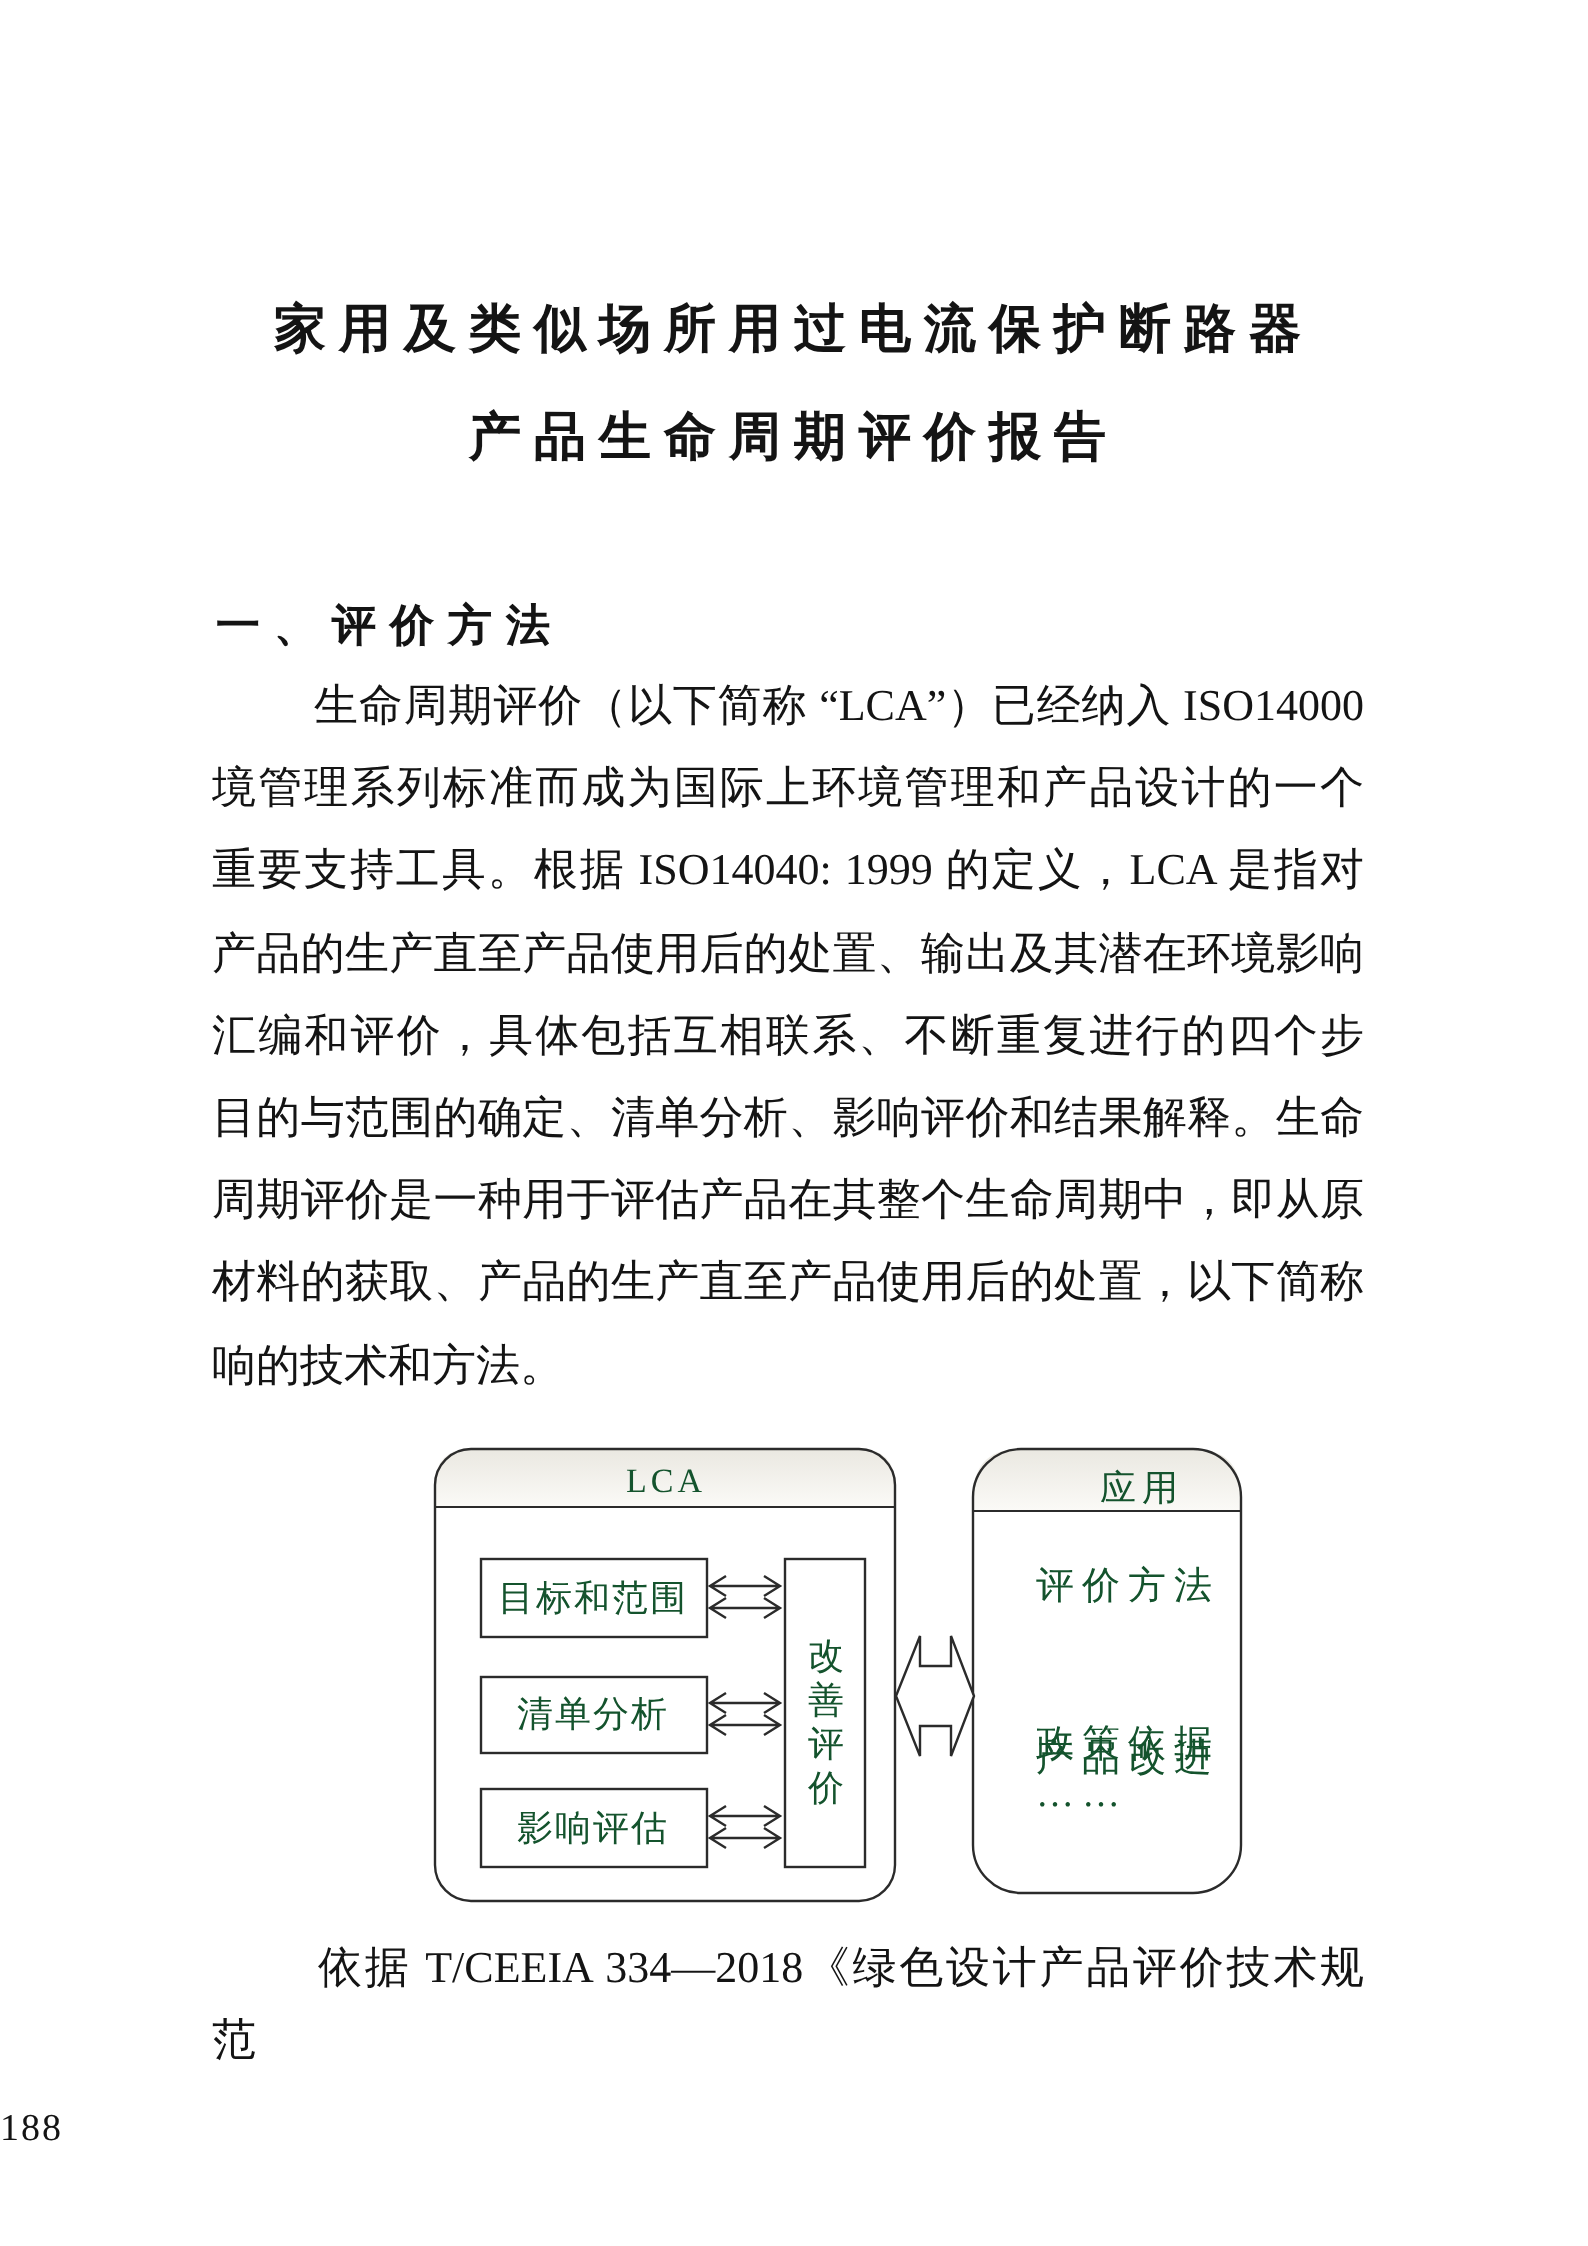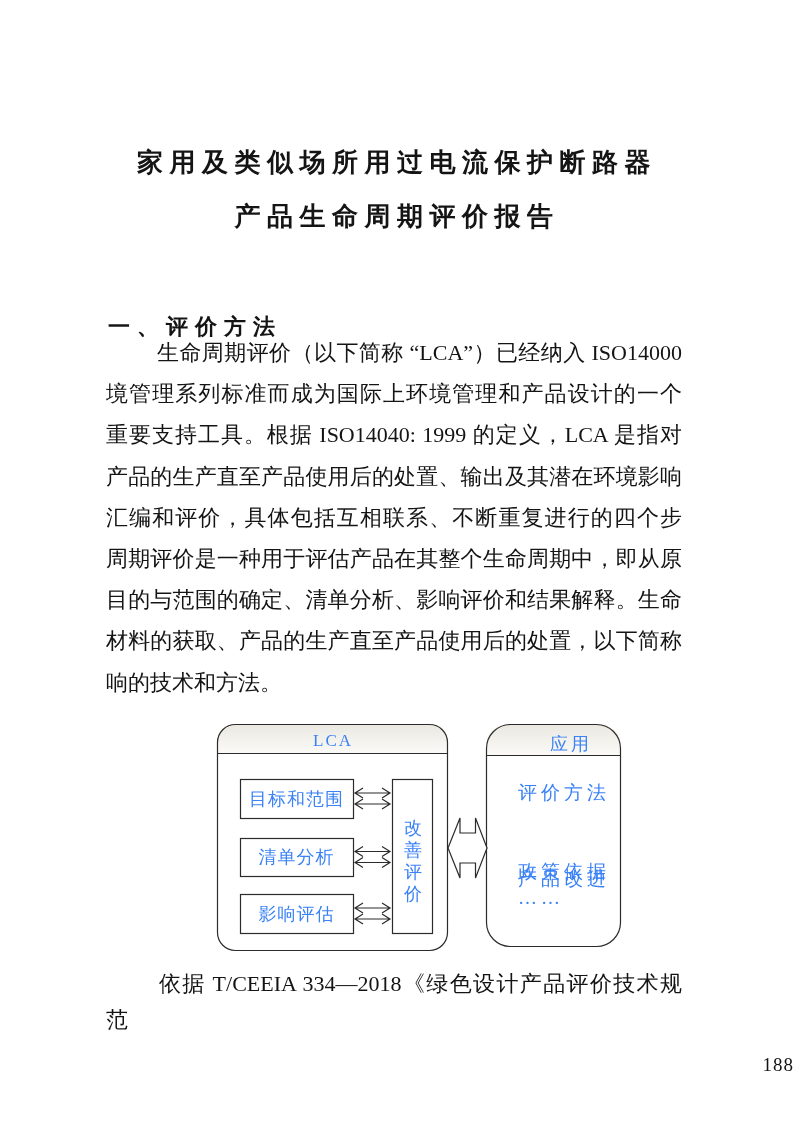--- a/index.html
+++ b/index.html
@@ -9,32 +9,32 @@
     background:#ffffff;
     margin:0 auto;
     font-family:"Liberation Serif","DejaVu Serif",serif;
     color:#141414;
     overflow:hidden;
   }
   
   .title-line{
     position:absolute;left:0;right:0;
     text-align:center;
-    font-family:Liberation Mono, monospace;
+    font-family:Liberation Sans, sans-serif;
     font-weight:bold;
     font-size:26px;
     letter-spacing:6.5px;
     line-height:32px;
     white-space:nowrap;
   }
   .title-line1{top:148px;}
   .title-line2{top:202px;}
   
   .section-heading{
-    position:absolute;left:108px;top:312px;
+    position:absolute;left:108px;top:298px;
     font-family:"Liberation Sans","DejaVu Sans",sans-serif;
     font-weight:bold;
     font-size:22px;
     letter-spacing:7px;
     white-space:nowrap;
   }
   
   .bodytext{
     position:absolute;left:106px;top:332px;width:576px;
     font-size:22px;
@@ -43,21 +43,21 @@
     height:41.2px;line-height:41.2px;
     text-align:justify;
     text-align-last:justify;
     overflow:hidden;
   }
   .bodytext .ln.first{text-indent:51px;}
   .bodytext .ln.last{text-align-last:left;}
   
   .diagram{position:absolute;left:216px;top:723px;width:406px;height:230px;}
   .diagram svg{position:absolute;left:0;top:0;}
-  .d-label{position:absolute;color:#3b82f6;}
+  .d-label{position:absolute;color:#14532d;}
   .d-lca{left:2px;top:8px;width:230px;height:22px;text-align:center;font-size:17px;letter-spacing:2px;}
   .d-app{left:271px;top:9px;width:134px;height:22px;text-align:center;font-size:18px;letter-spacing:3px;padding-left:17px;}
   .d-step{left:24px;width:113px;display:flex;align-items:center;justify-content:center;font-size:18px;letter-spacing:1px;}
   .d-step0{top:56px;height:39px;text-align:center;}
   .d-step1{top:115px;height:38px;}
   .d-step2{top:171px;height:39px;}
   .d-improve{
     left:186px;top:94px;width:22px;height:92px;
     font-size:18px;line-height:22px;text-align:center;
     word-break:break-all;
@@ -69,41 +69,41 @@
   .d-item3{top:164px;}
   
   .caption{
     position:absolute;left:106px;top:966px;width:576px;
     font-size:22px;line-height:36px;
     text-align:justify;text-align-last:justify;
     text-indent:53px;
   }
   .pageno{
     position:absolute;left:0;right:0;top:1054px;
-    text-align:right;font-size:19px;letter-spacing:1px;
+    text-align:left;font-size:19px;letter-spacing:1px;
   }
 </style>
 </head>
 <body>
 
 <div class="page">
 
   <div class="title-line title-line1">家用及类似场所用过电流保护断路器</div>
   <div class="title-line title-line2">产品生命周期评价报告</div>
 
   <div class="section-heading">一、评价方法</div>
 
   <div class="bodytext">
     <div class="ln first">生命周期评价（以下简称 “LCA”）已经纳入 ISO14000 环</div>
     <div class="ln">境管理系列标准而成为国际上环境管理和产品设计的一个</div>
     <div class="ln">重要支持工具。根据 ISO14040: 1999 的定义，LCA 是指对</div>
     <div class="ln">产品的生产直至产品使用后的处置、输出及其潜在环境影响的</div>
     <div class="ln">汇编和评价，具体包括互相联系、不断重复进行的四个步骤:</div>
+    <div class="ln">目的与范围的确定、清单分析、影响评价和结果解释。生命</div>
     <div class="ln">周期评价是一种用于评估产品在其整个生命周期中，即从原</div>
-    <div class="ln">目的与范围的确定、清单分析、影响评价和结果解释。生命</div>
     <div class="ln">材料的获取、产品的生产直至产品使用后的处置，以下简称</div>
     <div class="ln last">响的技术和方法。</div>
   </div>
 
   <div class="diagram">
     <svg width="406" height="230" viewBox="0 0 406 230">
       <defs>
         <linearGradient id="band" x1="0" y1="0" x2="0" y2="1">
           <stop offset="0" stop-color="#eae8e1"></stop>
           <stop offset="1" stop-color="#fbfaf7"></stop>

